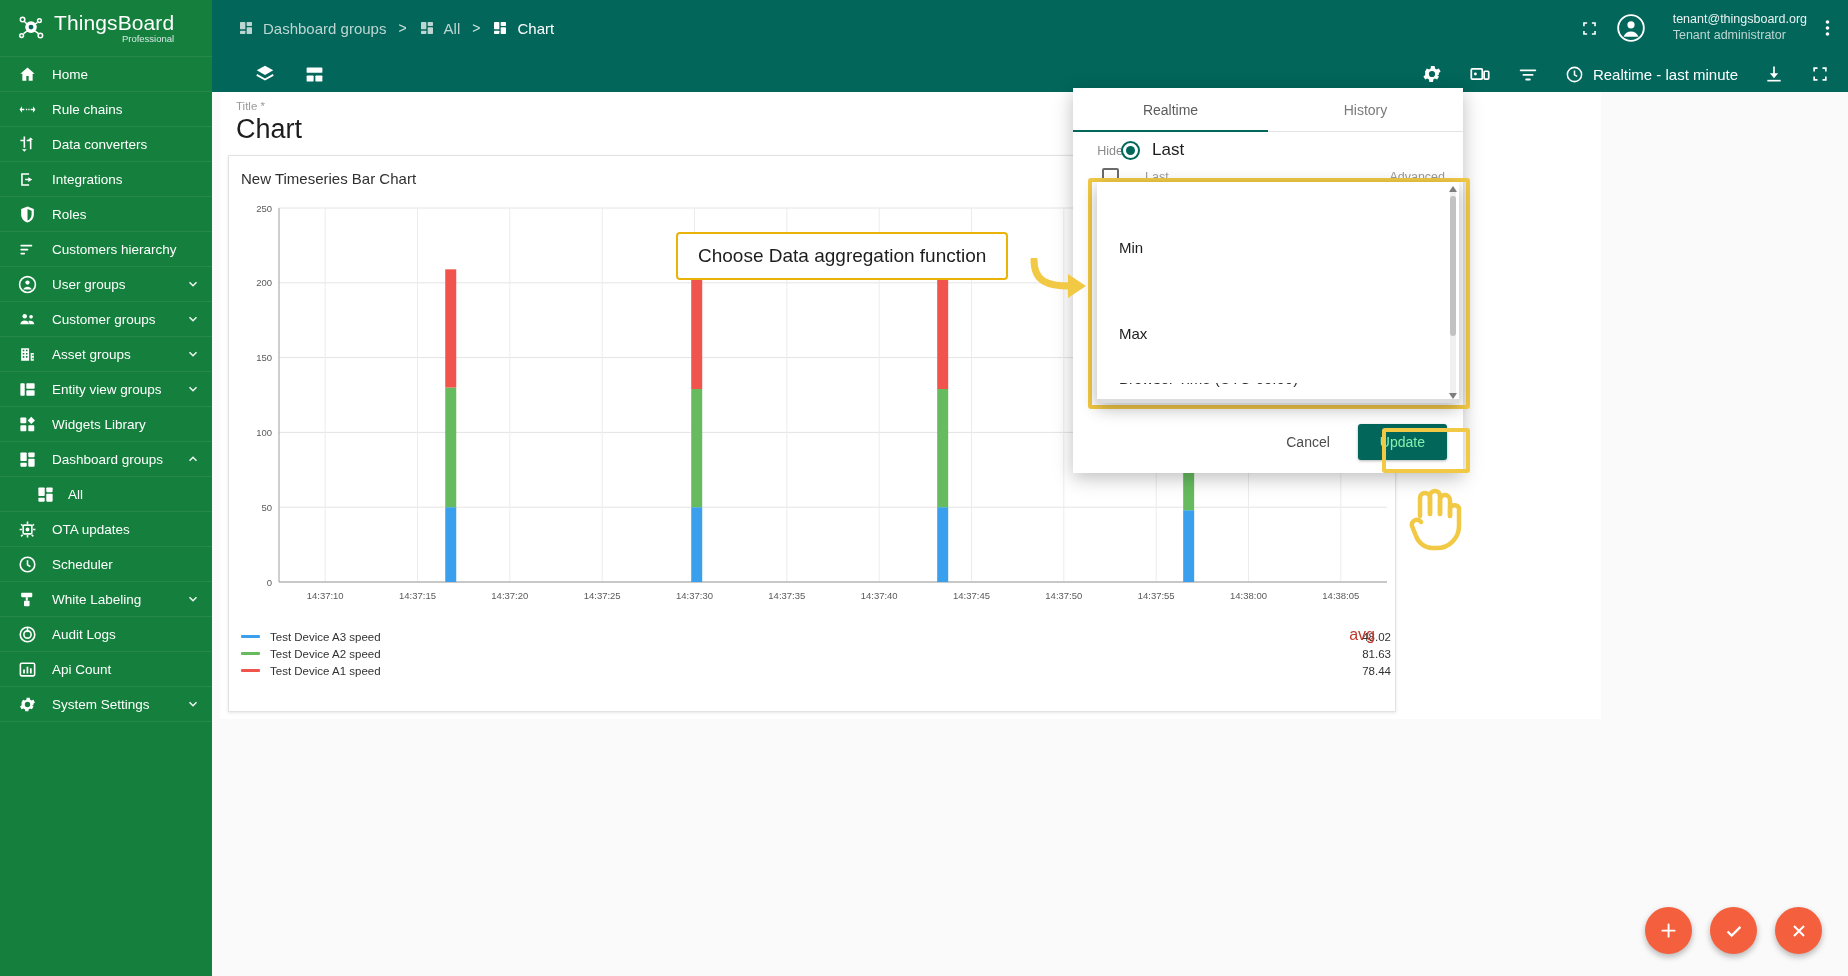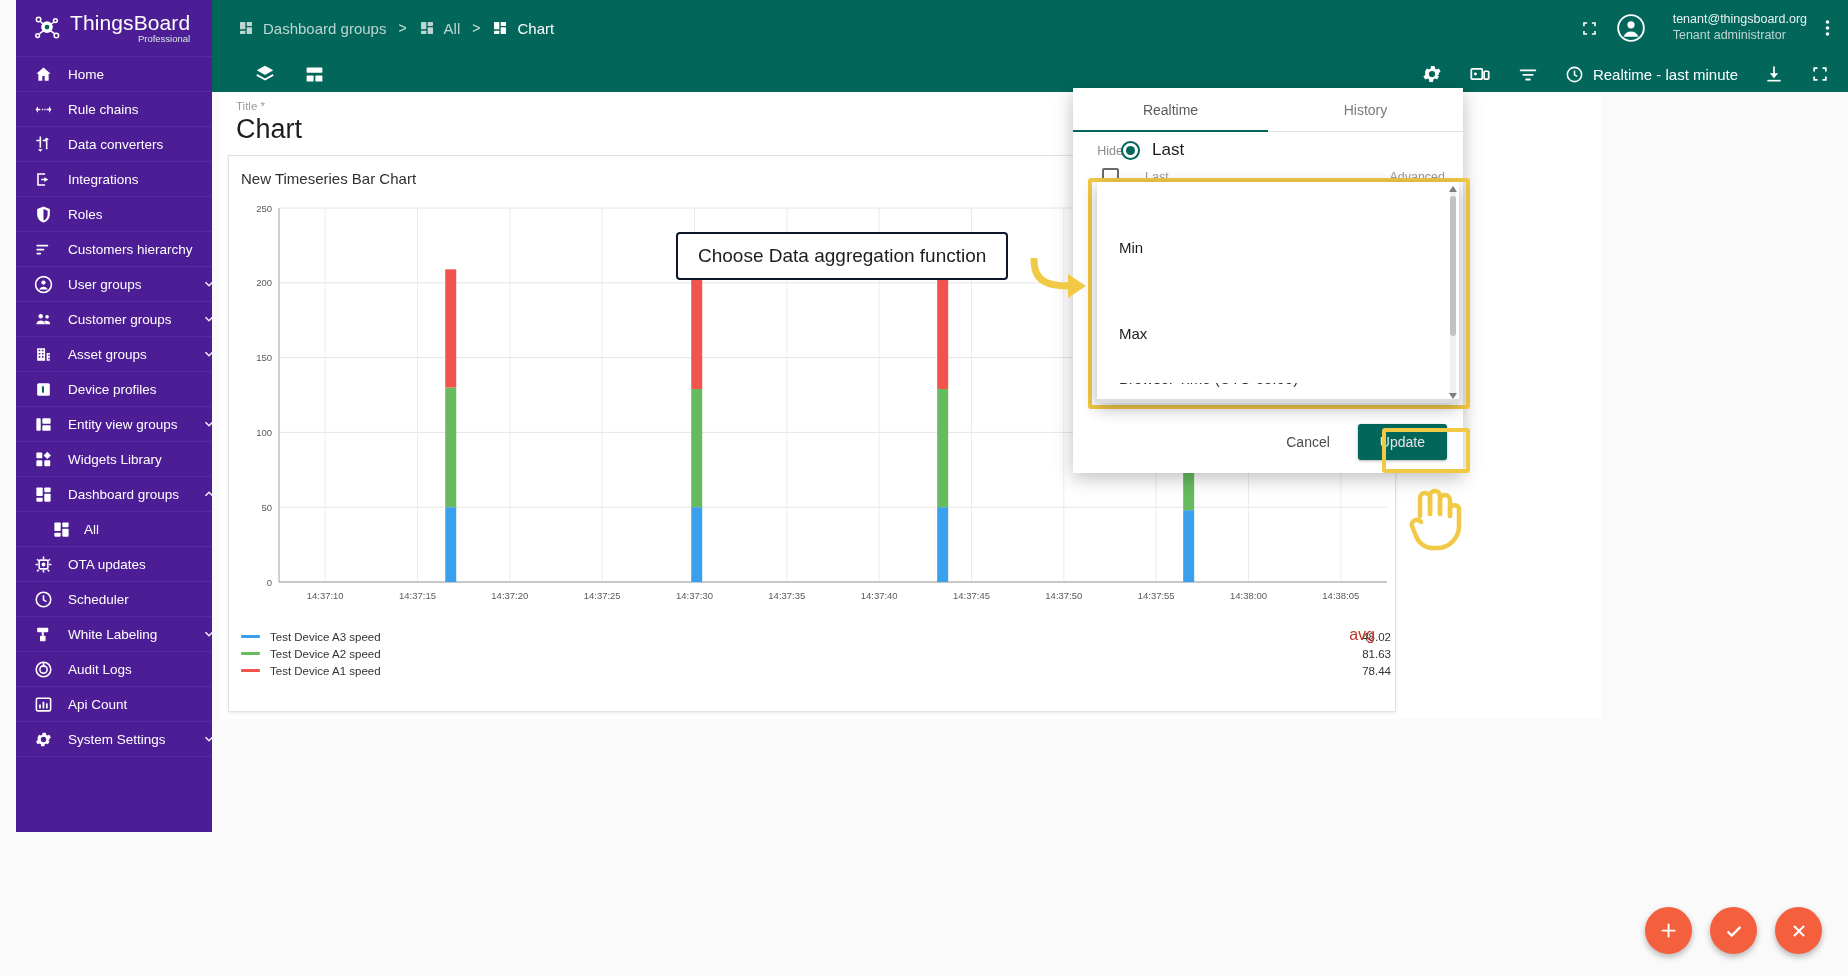--- a/index.html
+++ b/index.html
@@ -7,25 +7,24 @@
     width: 1848px; height: 976px;
     font-family: "Liberation Sans", sans-serif;
     overflow: hidden;
     background: #fafafa;
   }
   #app { position: relative; width: 1848px; height: 976px; }
 
   
   .sidebar {
     position: absolute; left: 0; top: 0;
-    width: 212px; height: 832px;
-    background: #4c1d95;
+    width: 212px; height: 976px;
+    background: #15803d;
     color: #fff;
     overflow: hidden;
-    margin-left: 16px;
   }
   .brand {
     height: 56px; display: flex; align-items: center;
     padding-left: 16px; gap: 8px;
   }
   .brand-logo { width: 30px; height: 30px; flex: 0 0 30px; }
   .brand-txt { line-height: 1; }
   .brand-name { font-size: 21px; font-weight: 400; letter-spacing: .1px; color: #fff; }
   .brand-sub { font-size: 9.5px; color: #d8e8e5; text-align: right; margin-top: 1px; }
 
@@ -142,21 +141,21 @@
   .last-val { position: absolute; left: 72px; top: 53px; font-size: 16px; color: #1d1d1d; }
   .adv-lbl { position: absolute; right: 18px; top: 38px; font-size: 12.5px; color: #9a9a9a; }
 
   .tw-actions {
     position: absolute; left: 0; bottom: 0; width: 390px; height: 62px;
     display: flex; align-items: center; justify-content: flex-end;
     padding-right: 16px; gap: 14px;
   }
   .btn-cancel { font-size: 14px; color: #4c4c4c; background: none; border: 0;
                 padding: 9px 14px; cursor: pointer; }
-  .btn-update { font-size: 14px; color: #e5e5e5; background: #02665b; border: 0;
+  .btn-update { font-size: 14px; color: #86efac; background: #02665b; border: 0;
                 padding: 10px 22px; border-radius: 3px; cursor: pointer;
                 box-shadow: 0 1px 3px rgba(0,0,0,0.3); }
 
   
   .hl-box { position: absolute; border: 4px solid #f2c945; border-radius: 3px;
             pointer-events: none; z-index: 55; }
 
   
   .agg-menu {
     position: absolute; left: 1097px; top: 182px;
@@ -176,21 +175,21 @@
   .agg-arrow-up { position: absolute; right: 1px; top: 2px; width: 10px; height: 10px; }
   .agg-arrow-dn { position: absolute; right: 1px; bottom: 2px; width: 10px; height: 10px; }
   .agg-partial { position: absolute; left: 0; bottom: 0; width: 362px; height: 20px;
                  overflow: hidden; }
   .agg-partial span { position: absolute; left: 22px; top: -13px; font-size: 15px; color: #2b2b2b; }
 
   
   .callout {
     position: absolute; left: 676px; top: 232px;
     padding: 11px 20px; background: #fff;
-    border: 2px solid #0f172a; border-radius: 4px;
+    border: 2px solid #eab308; border-radius: 4px;
     font-size: 19px; color: #1d1d1d; white-space: nowrap;
     z-index: 70;
   }
   .callout-arrow { position: absolute; left: 1030px; top: 258px; z-index: 70; }
   .hand { position: absolute; left: 1404px; top: 486px; z-index: 70; }
 
   .axis-txt { font-size: 9.5px; fill: #5a5a5a; font-family: "Liberation Sans", sans-serif; }
 </style>
 </head>
 <body>
@@ -295,29 +294,20 @@
         <div class="nav-item">
           <span class="ni">
             <svg viewBox="0 0 24 24" width="19" height="19" fill="#fff">
               <path d="M4 4h10v16H4V4zm12 6h4v10h-4V10zM6 6v2h2V6H6zm4 0v2h2V6h-2zM6 10v2h2v-2H6zm4 0v2h2v-2h-2zM6 14v2h2v-2H6zm4 0v2h2v-2h-2zm8-2v2h1.5v-2H18zm0 4v2h1.5v-2H18z"></path>
             </svg>
           </span>
           <span class="nl">Asset groups</span>
           <svg class="chev" viewBox="0 0 24 24" fill="none" stroke="#fff" stroke-width="2.6">
             <path d="M6 9l6 6 6-6"></path>
           </svg>
-        </div>
-        <div class="nav-item">
-          <span class="ni">
-            <svg viewBox="0 0 24 24" width="19" height="19" fill="#fff">
-              <rect x="4" y="4" width="16" height="16" rx="2"></rect>
-              <rect x="10" y="8" width="2.6" height="8" fill="#02665b"></rect>
-            </svg>
-          </span>
-          <span class="nl">Device profiles</span>
         </div>
         <div class="nav-item">
           <span class="ni">
             <svg viewBox="0 0 24 24" width="19" height="19" fill="#fff">
               <rect x="3" y="4" width="5.5" height="16" rx="1"></rect>
               <rect x="10.5" y="4" width="10.5" height="7" rx="1"></rect>
               <rect x="10.5" y="13" width="10.5" height="7" rx="1"></rect>
             </svg>
           </span>
           <span class="nl">Entity view groups</span>

